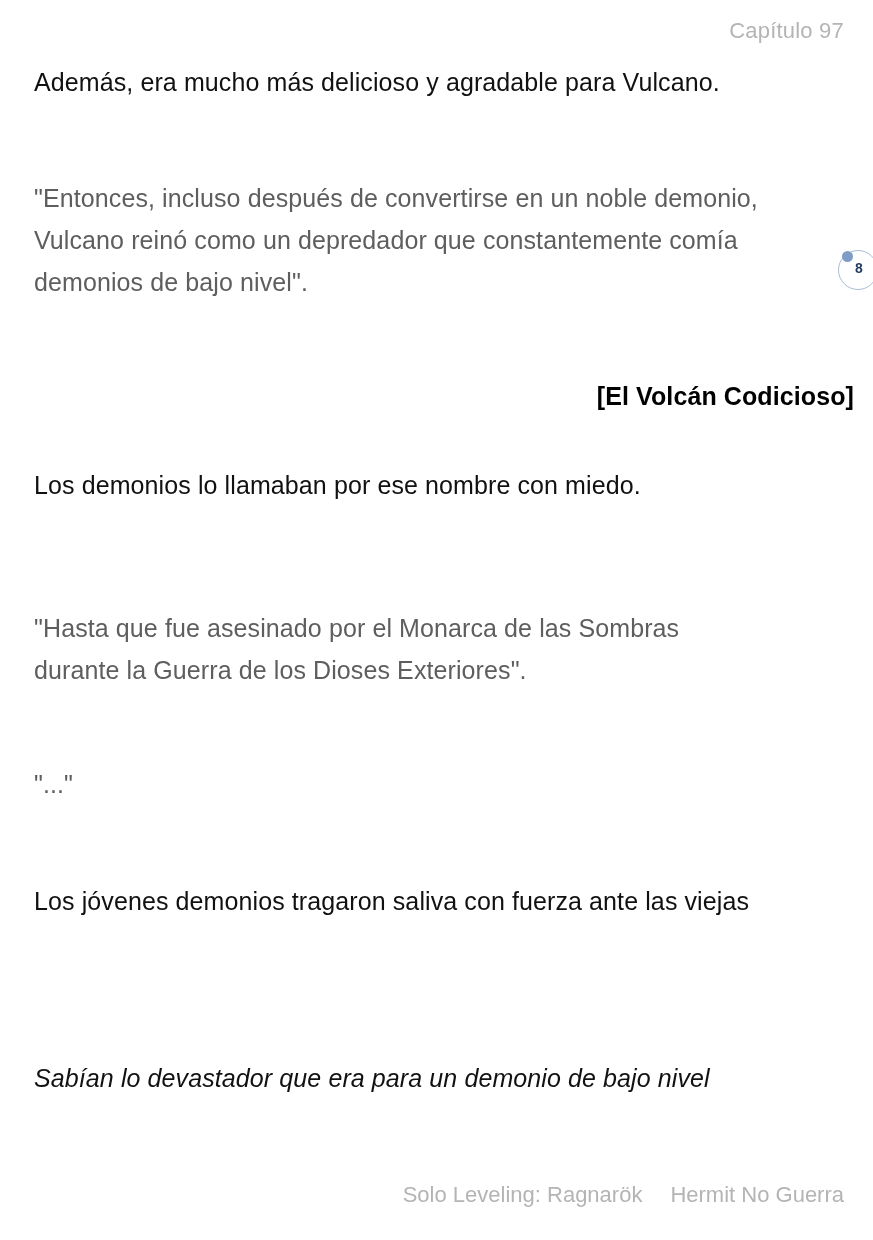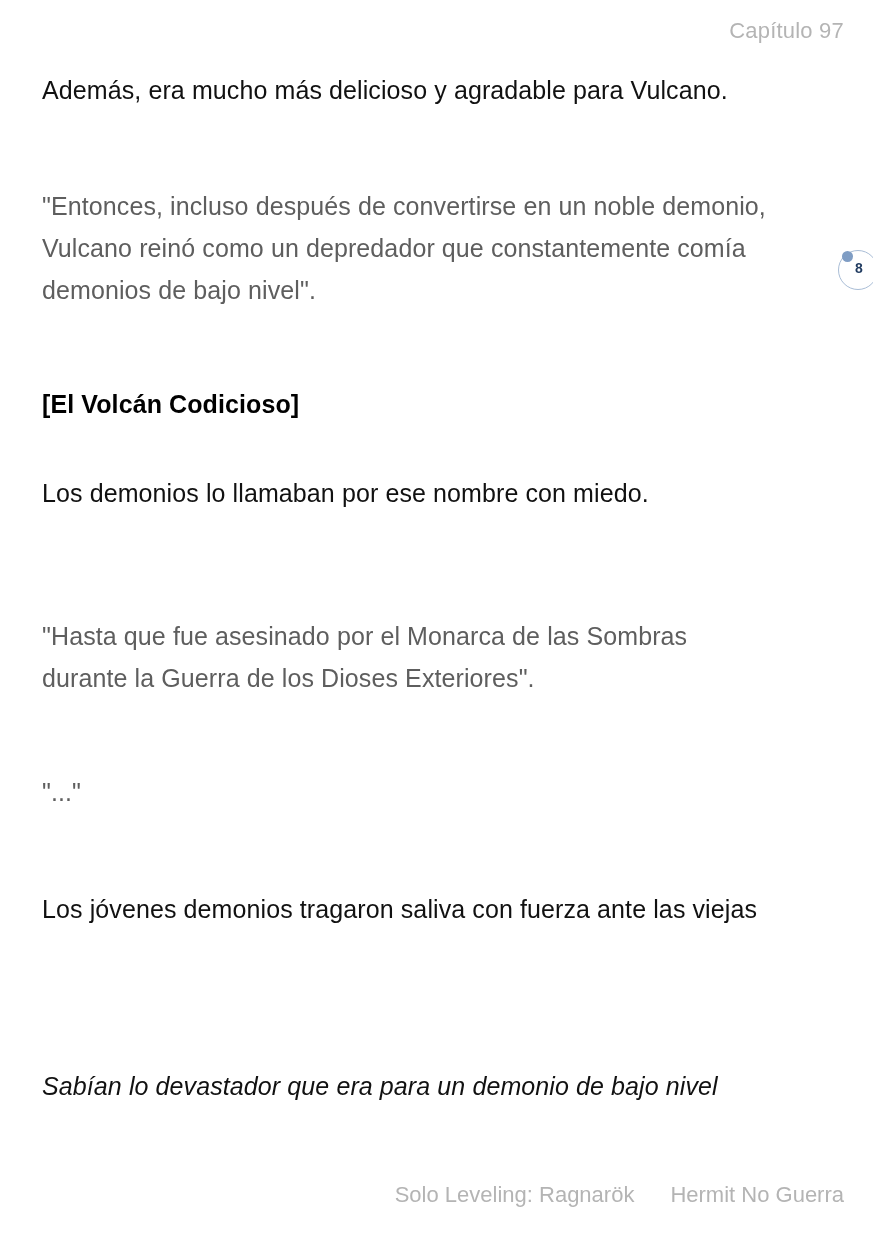--- a/index.html
+++ b/index.html
@@ -19,28 +19,28 @@
       top: 18px;
       right: 29px;
       font-size: 22px;
       color: #b4b4b4;
       letter-spacing: 0.2px;
     }
     .para {
       position: absolute;
       left: 30px;
       width: 820px;
-      margin: 12px;
+      margin: 4px;
       font-size: 25px;
       line-height: 42px;
       letter-spacing: 0.1px;
     }
     .narration { color: #111111; }
     .dialogue { color: #5e5e5e; }
-    .heading { color: #000000; font-weight: bold; }
+    .heading { color: #000000; font-weight: bold; text-align: right; }
 
     .page-marker {
       position: absolute;
       left: 838px;
       top: 250px;
       width: 40px;
       height: 40px;
       border-radius: 50%;
       border: 1.5px solid #a9bdd6;
       box-sizing: border-box;
@@ -65,21 +65,21 @@
       font-weight: bold;
       color: #1f3a5f;
     }
     .footer {
       position: absolute;
       top: 1182px;
       right: 29px;
       font-size: 22px;
       color: #b4b4b4;
       display: flex;
-      gap: 36px;
+      gap: 28px;
     }
   </style>
 </head>
 <body>
 
 <div class="chapter-header">Capítulo 97</div>
 
 <div class="para narration" style="top:57px;">
   <div>Además, era mucho más delicioso y agradable para Vulcano.</div>
 </div>

